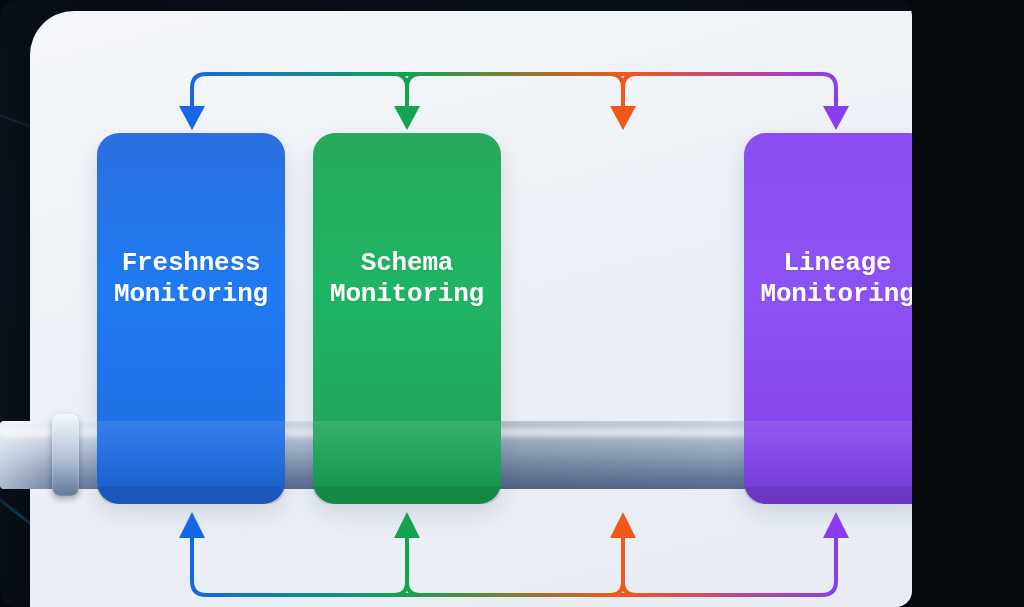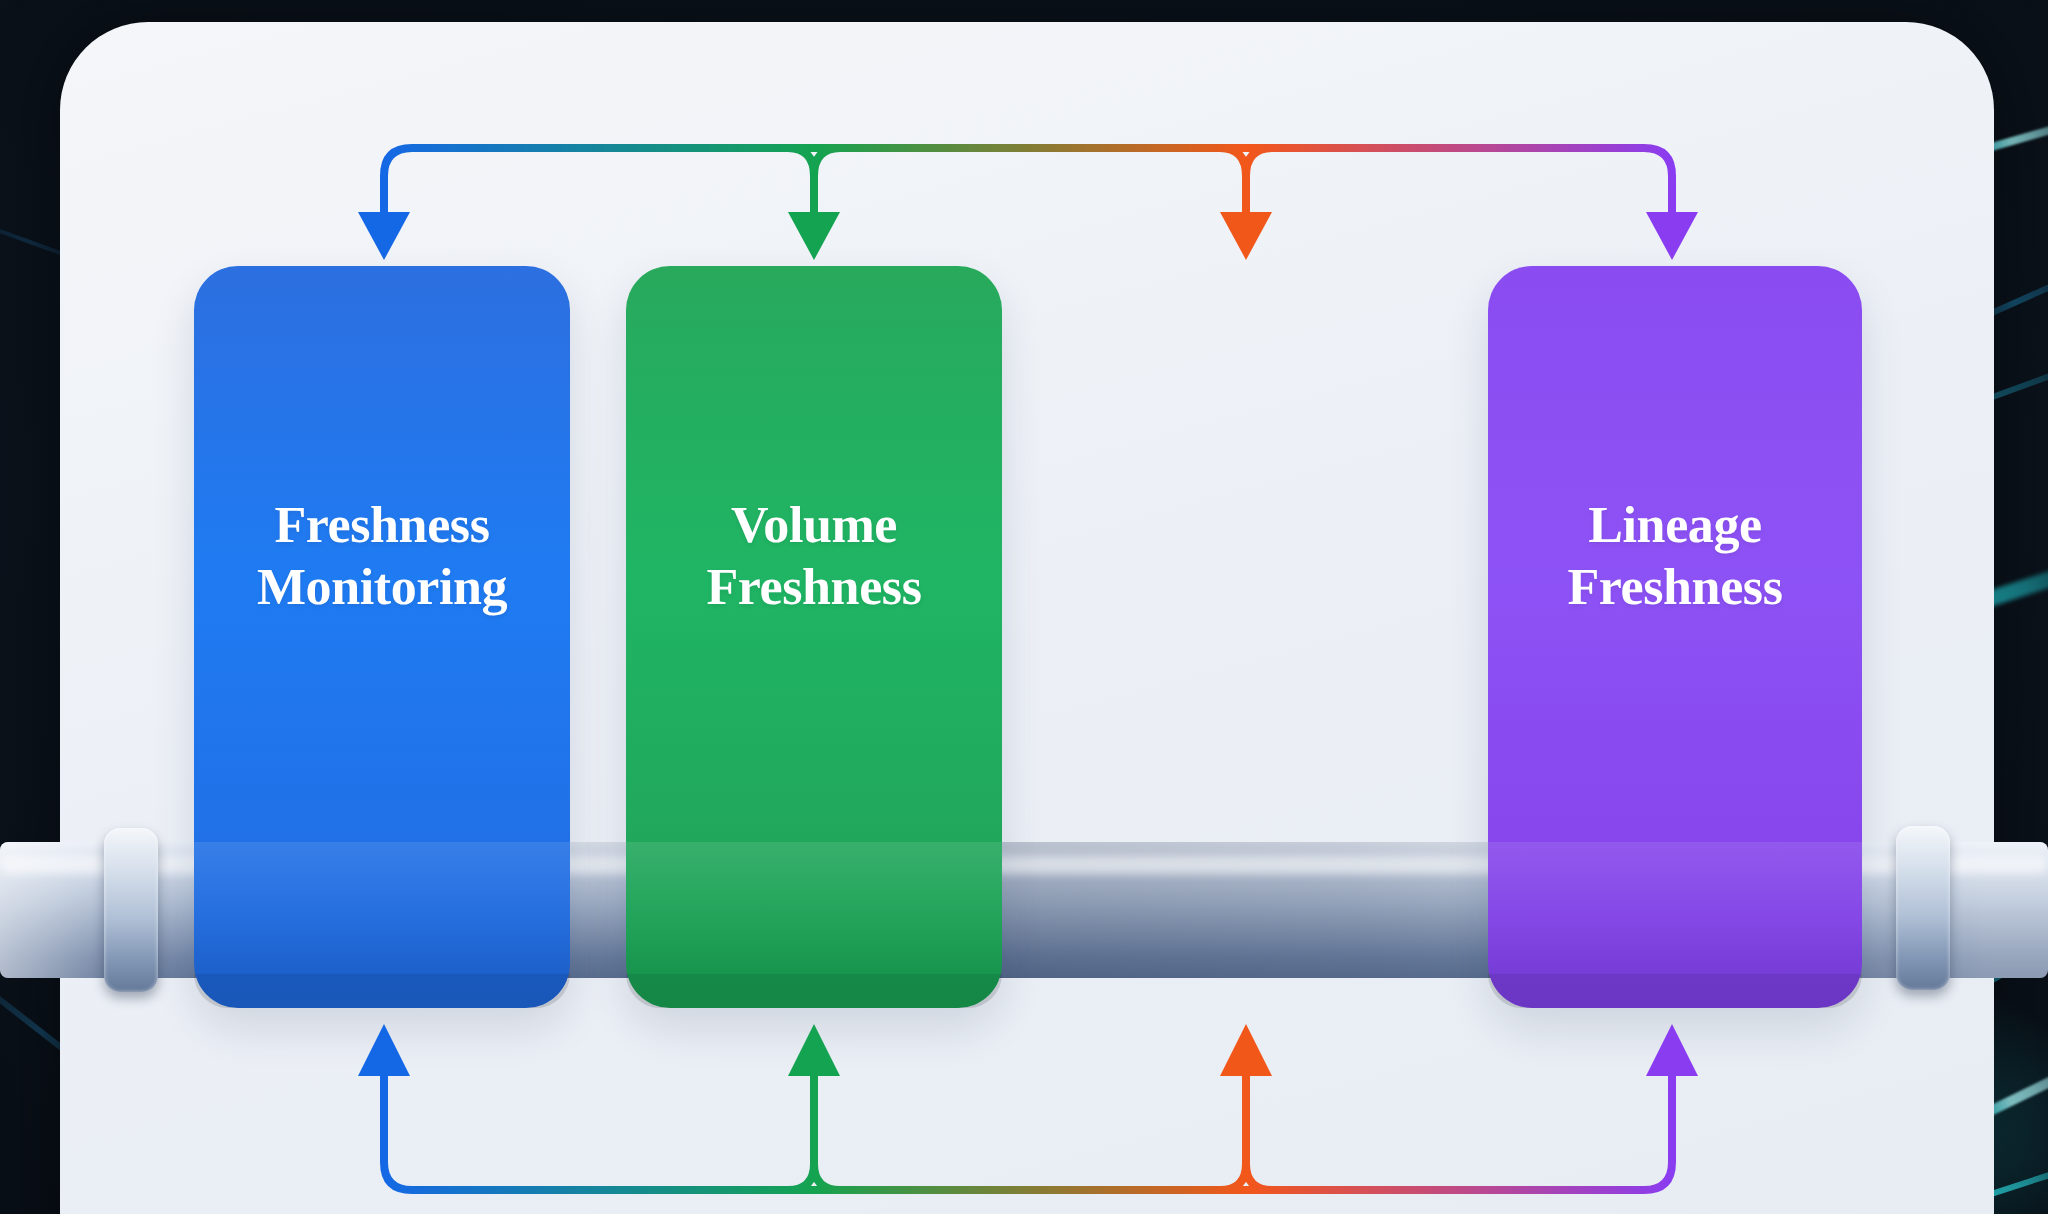--- a/index.html
+++ b/index.html
@@ -1,19 +1,20 @@
 <!DOCTYPE html>
 <html><head>
 <meta charset="utf-8">
 <style>
   html,body{margin:0;padding:0;background:#05080d;}
   .stage{
-    position:relative;width:1024px;height:607px;overflow:hidden;
+    position:relative;width:912px;height:607px;overflow:hidden;
     background:radial-gradient(120% 90% at 50% 40%, #0d1621 0%, #0a1119 55%, #070c13 100%);
-    font-family:Liberation Serif, serif;
+    font-family:Liberation Mono, monospace;
+    border-radius:16px;
   }
   
   .streak{position:absolute;border-radius:2px;pointer-events:none;}
   .tr1{width:120px;height:4px;right:-30px;top:72px;transform:rotate(-16deg);
        background:linear-gradient(90deg,transparent,#2ad9e6 45%,#9ef3f5 60%,transparent);opacity:.85;filter:blur(.4px);}
   .tr2{width:90px;height:3px;right:-28px;top:150px;transform:rotate(-24deg);
        background:linear-gradient(90deg,transparent,#1d7fb0,transparent);opacity:.55;}
   .tr3{width:110px;height:3px;right:-30px;top:196px;transform:rotate(-20deg);
        background:linear-gradient(90deg,transparent,#1f9fc4,transparent);opacity:.5;}
   .tr4{width:130px;height:8px;right:-34px;top:296px;transform:rotate(-18deg);
@@ -109,24 +110,24 @@
     <div class="pipe-shade"></div>
     <div class="pipe-highlight"></div>
   </div>
   <div class="flange flange-left"></div>
   <div class="flange flange-right"></div>
 
   <div class="card card-0">
     <div class="card-label">Freshness Monitoring</div>
   </div>
   <div class="card card-1">
-    <div class="card-label">Volume Freshness</div>
+    <div class="card-label">Schema Monitoring</div>
   </div>
   <div class="card card-3">
-    <div class="card-label">Lineage Freshness</div>
+    <div class="card-label">Lineage Monitoring</div>
   </div>
 
   <svg class="flow-layer" viewBox="0 0 1024 607">
     <defs>
       <linearGradient id="topGrad" gradientUnits="userSpaceOnUse" x1="192" y1="0" x2="836" y2="0">
         <stop offset="0" stop-color="#1568e5"></stop>
         <stop offset="0.334" stop-color="#14a350"></stop>
         <stop offset="0.669" stop-color="#f2571a"></stop>
         <stop offset="1" stop-color="#8a3cf0"></stop>
       </linearGradient>

